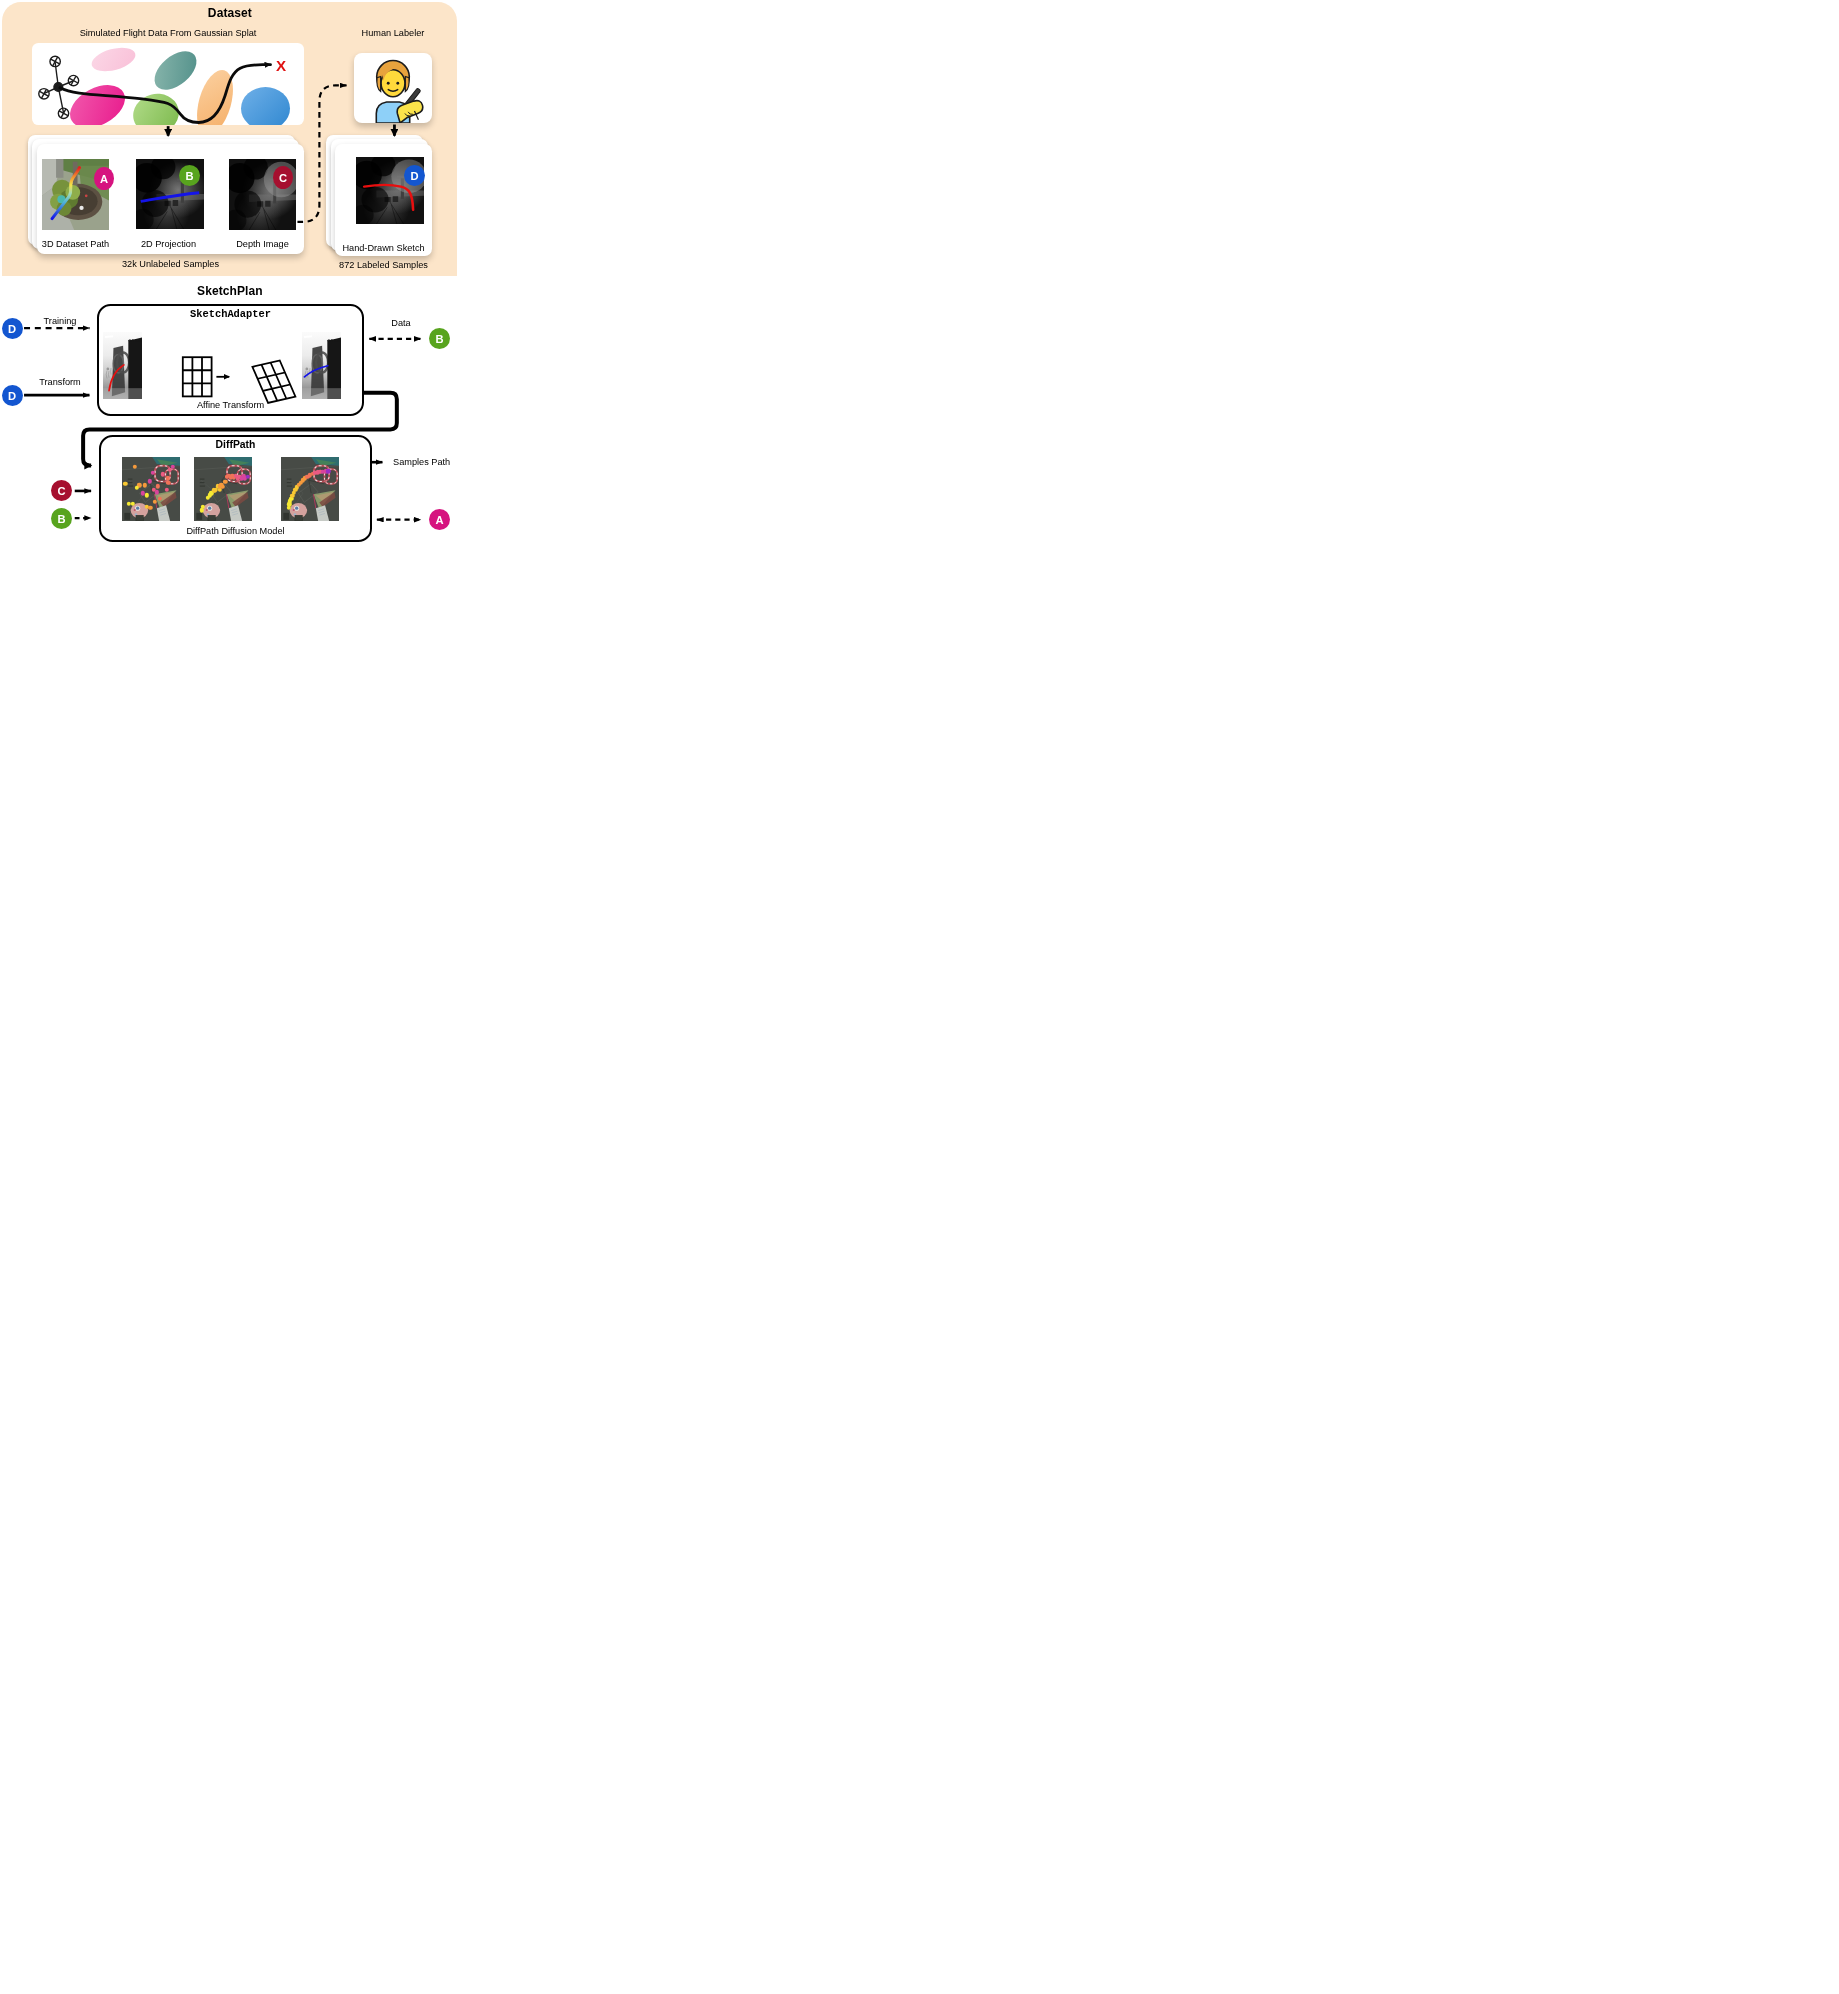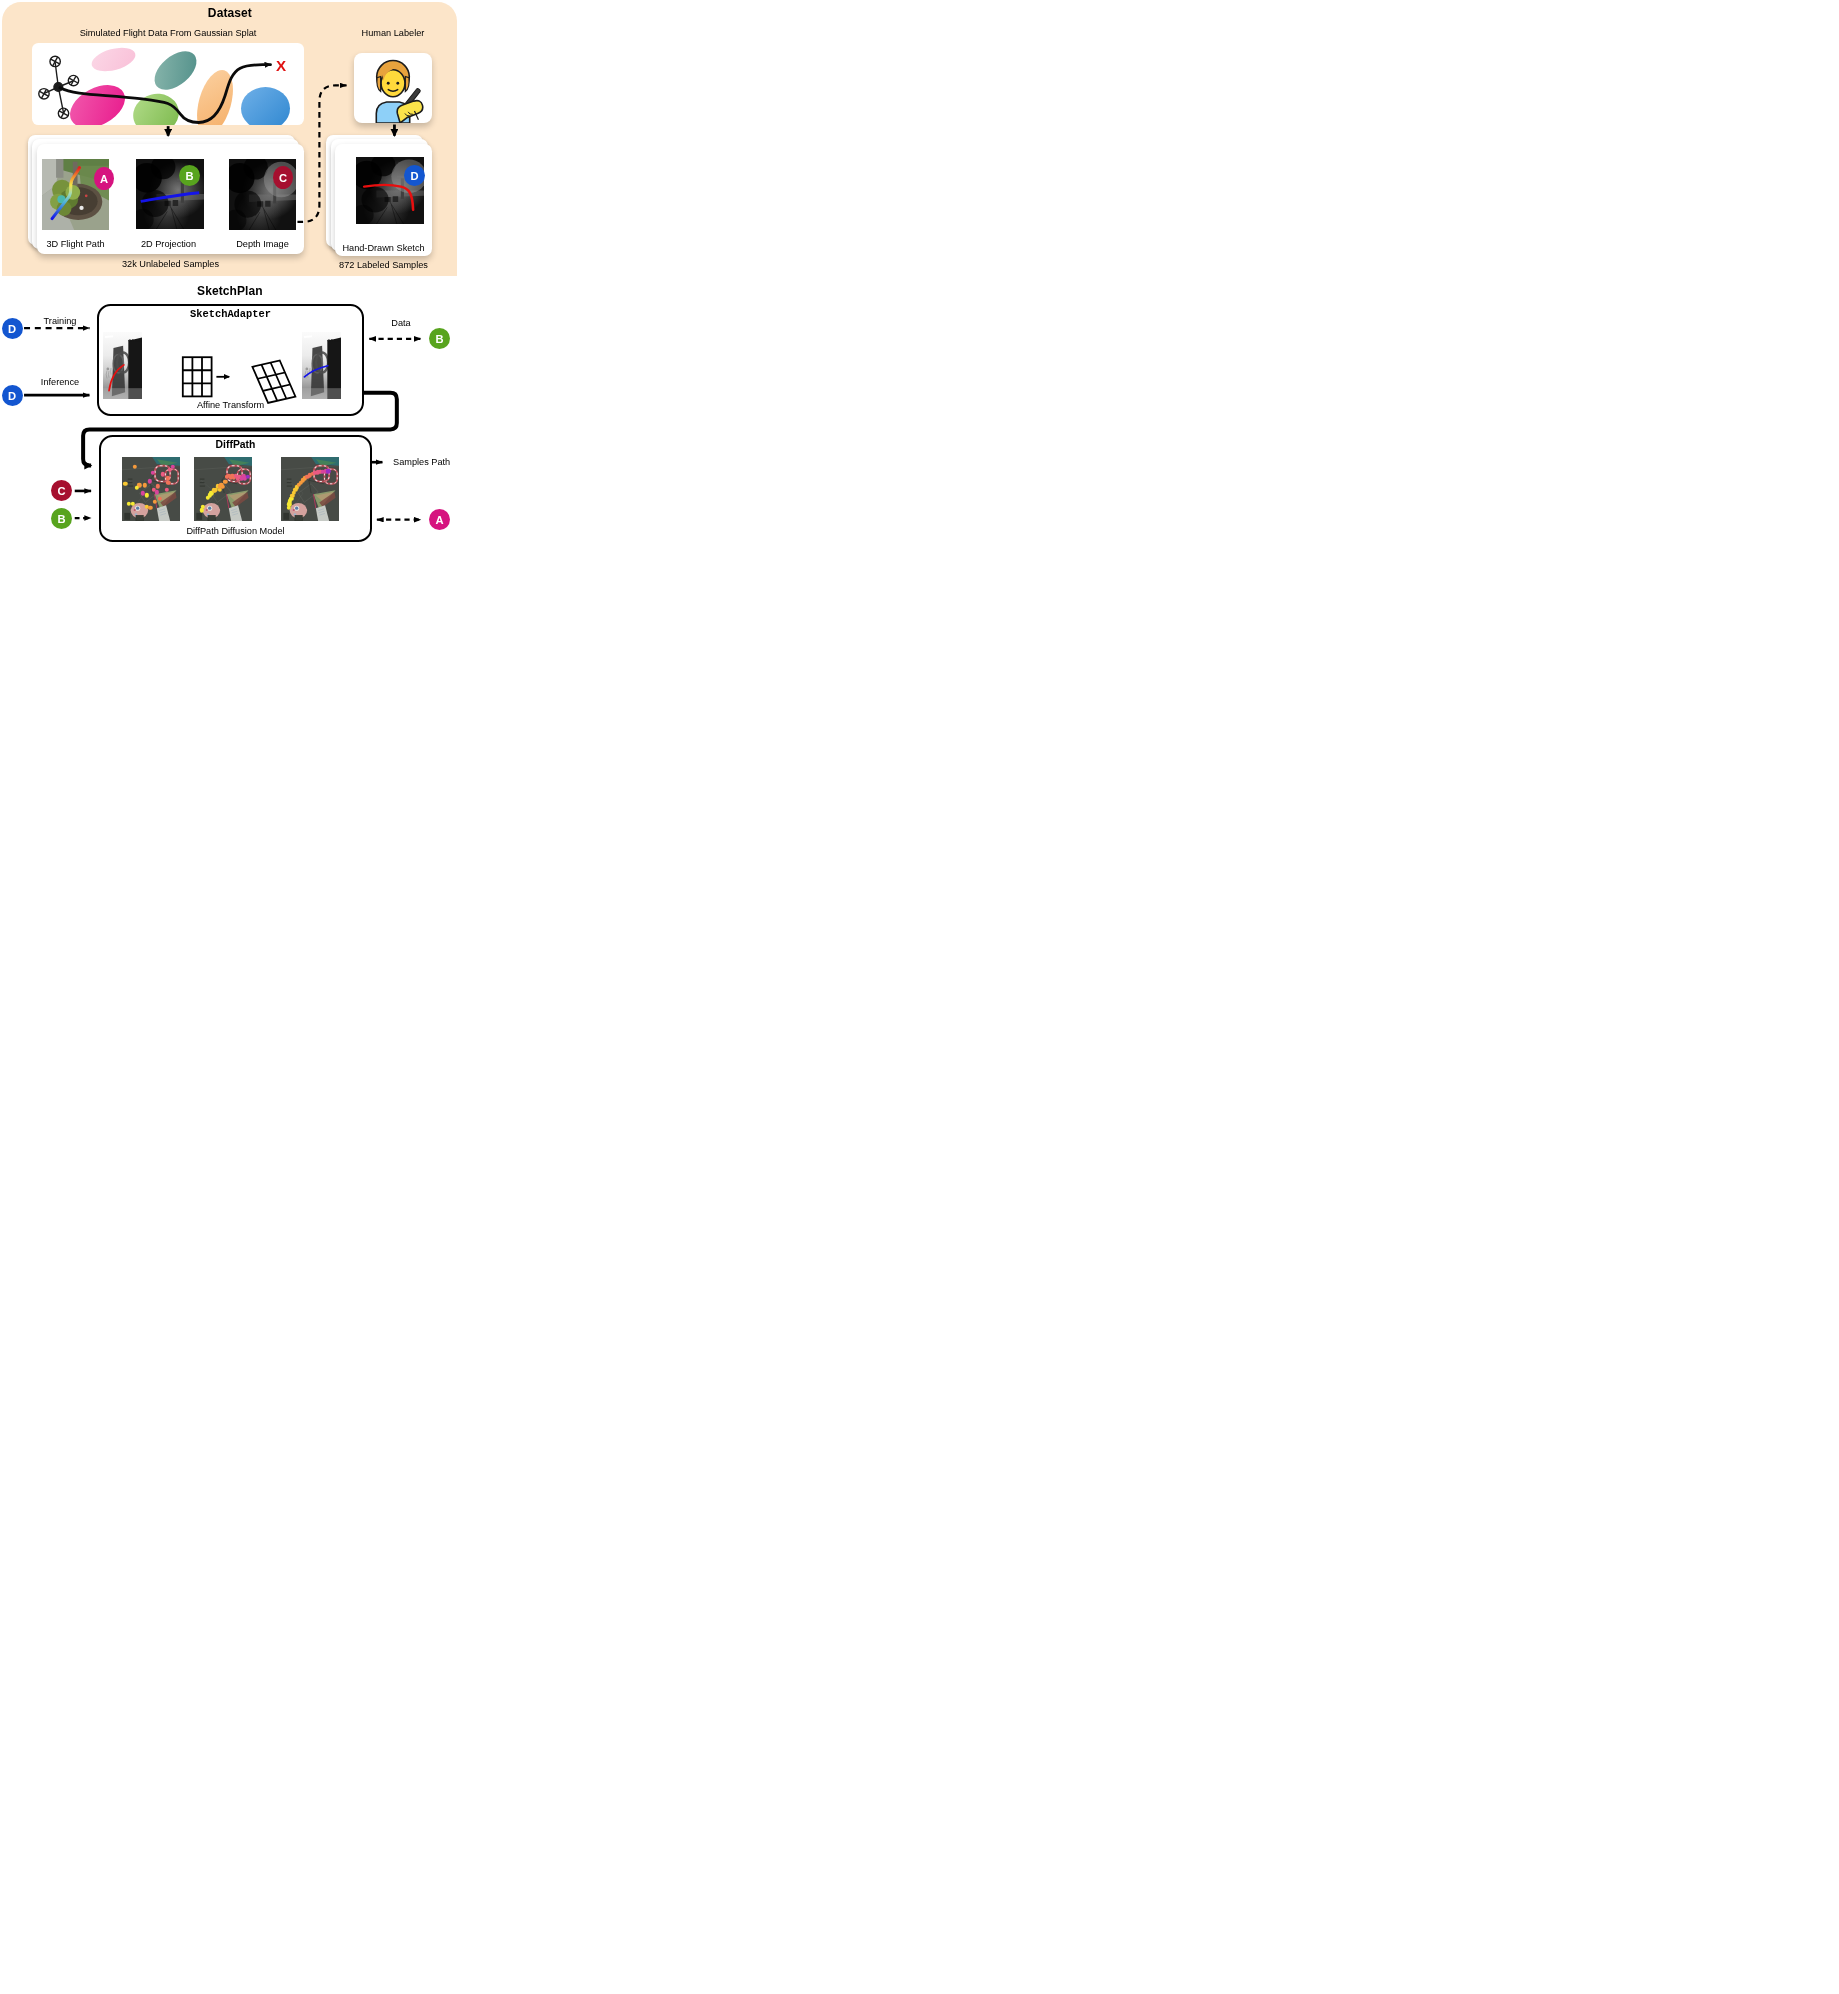--- a/index.html
+++ b/index.html
@@ -173,21 +173,21 @@
   <rect x="66" y="33" width="4.5" height="32" fill="#3f3f3f"></rect>
   <path d="M42 62 h9 v8 h-9 Z M54 61 h8 v9 h-8 Z" fill="#222" opacity=".9"></path>
   <circle cx="16" cy="28" r="22" fill="#000" opacity=".85"></circle>
   <circle cx="40" cy="12" r="18" fill="#000" opacity=".75"></circle>
   <circle cx="28" cy="66" r="20" fill="#000" opacity=".6"></circle>
   <circle cx="10" cy="90" r="16" fill="#000" opacity=".5"></circle>
   <path d="M50 70 L70 104 M46 78 L30 104 M52 74 L60 104" stroke="#000" stroke-width="1" opacity=".6"></path>
   <circle cx="78" cy="30" r="26" fill="#9a9a9a" opacity=".45"></circle>
 </svg>
     </div>
-  <div class="cap" style="left:-2px;top:95px;width:81px;">3D Flight Path</div>
+  <div class="cap" style="left:-2px;top:95px;width:81px;">3D Dataset Path</div>
   <div class="cap" style="left:91px;top:95px;width:81px;">2D Projection</div>
   <div class="cap" style="left:185px;top:95px;width:81px;">Depth Image</div>
 </div>
 
 <div class="ghost" style="left:326px;top:135px;width:97px;height:112px;"></div>
 <div class="ghost" style="left:331px;top:139px;width:97px;height:112px;"></div>
 
 <div class="card shadowed" style="left:335px;top:144px;width:97px;height:112px;border-radius:7.2px;">
   <div class="imgbox" id="img-d" style="left:21px;top:12.8px;width:68px;height:67px;">
       <svg viewBox="0 0 100 104" preserveAspectRatio="none">
@@ -291,21 +291,21 @@
   <g transform="matrix(0.95 -0.22 0.40 0.92 196 62)" stroke="#000" stroke-width="4.5" fill="none">
     <rect x="0" y="0" width="72" height="98"></rect>
     <path d="M24 0 V98 M48 0 V98 M0 32.6 H72 M0 65.3 H72"></path>
   </g>
 </svg>
 
 <div class="cap" style="left:97px;top:400px;width:267px;z-index:6;">Affine Transform</div>
 
 <div class="lbl" style="left:24px;top:316px;width:72px;">Training</div>
 <div class="badge" style="left: 1.6px; top: 318px; width: 21px; height: 21px; background: rgb(19, 86, 208);">D</div>
-<div class="lbl" style="left:24px;top:377px;width:72px;">Inference</div>
+<div class="lbl" style="left:24px;top:377px;width:72px;">Transform</div>
 <div class="badge" style="left: 1.6px; top: 385px; width: 21px; height: 21px; background: rgb(19, 86, 208);">D</div>
 <div class="lbl" style="left:371px;top:318px;width:60px;">Data</div>
 <div class="badge" style="left: 429px; top: 328px; width: 21px; height: 21px; background: rgb(88, 164, 30);">B</div>
 
 <div class="panel" style="left:99px;top:435px;width:273px;height:107px;"></div>
 <div class="cap-b" style="left:99px;top:439px;width:273px;z-index:6;">DiffPath</div>
 <div class="imgbox" id="dp1" style="left:122px;top:457px;width:58px;height:64px;">
     <svg viewBox="0 0 100 110" preserveAspectRatio="none">
   <rect width="100" height="110" fill="#474b46"></rect>
   <path d="M0 22 L100 15" stroke="#8b8f89" stroke-width=".5" opacity=".5"></path>

